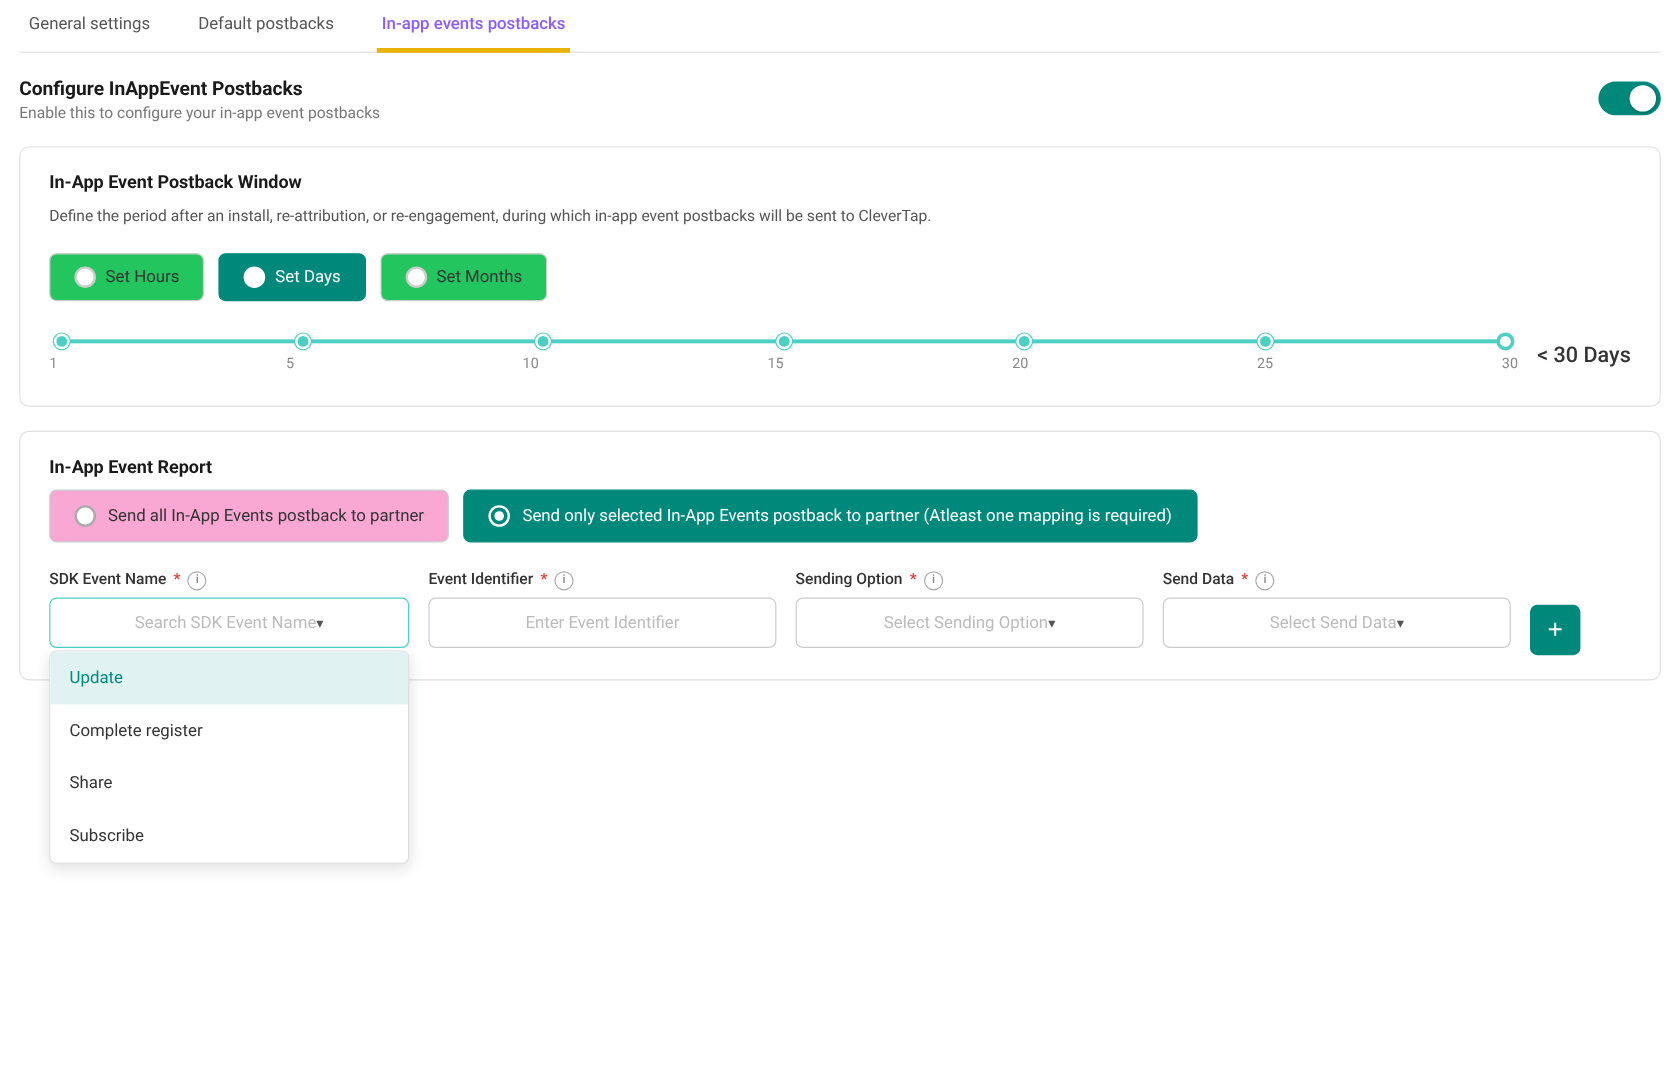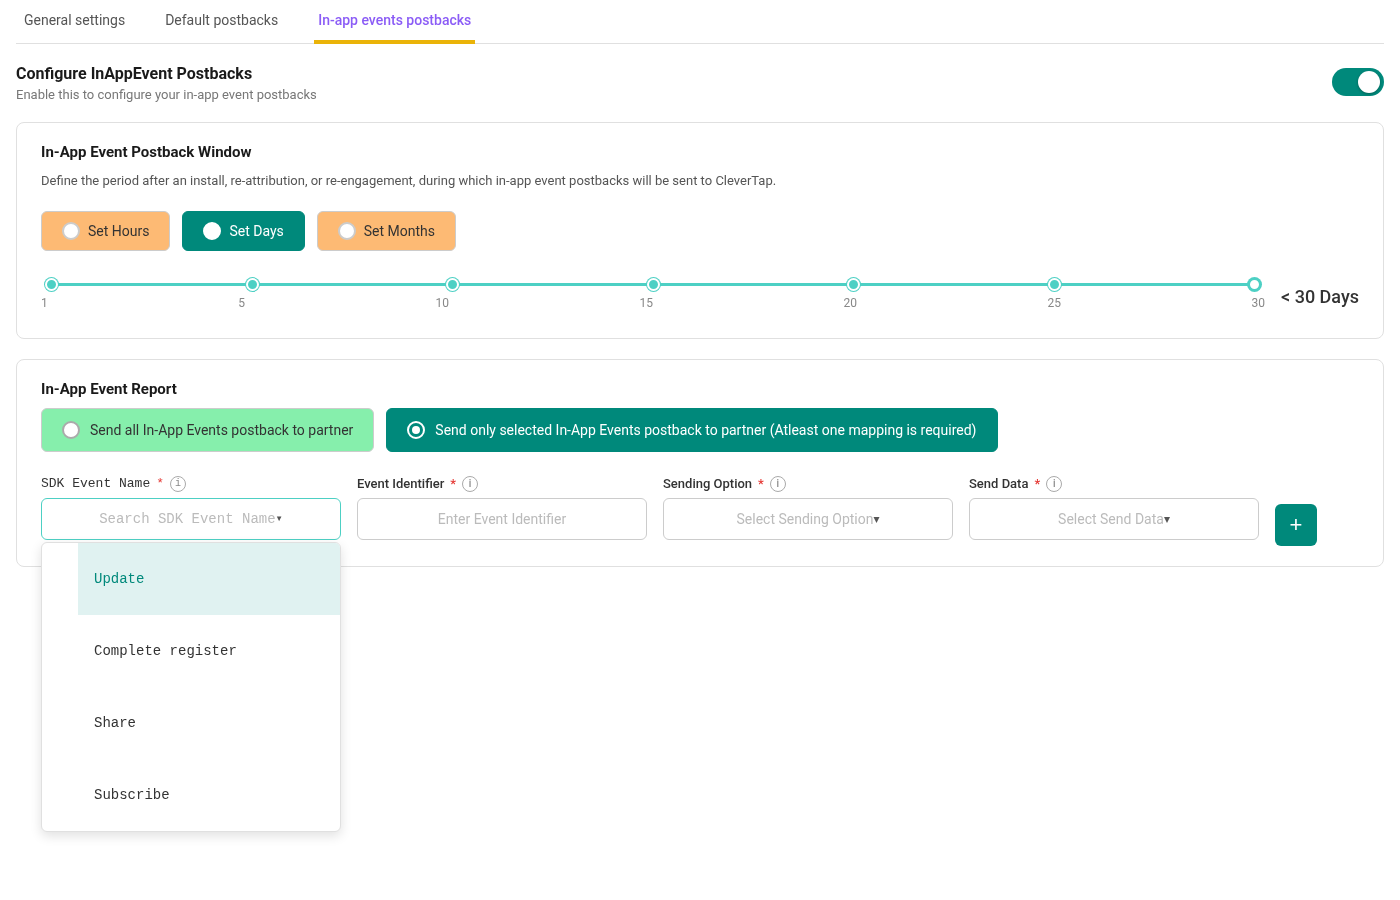--- a/index.html
+++ b/index.html
@@ -115,21 +115,21 @@
     .radio-btn {
       display: flex;
       align-items: center;
       gap: 8px;
       padding: 10px 20px;
       border: 1px solid #ccc;
       border-radius: 6px;
       cursor: pointer;
       font-size: 14px;
       color: #333;
-      background: #fdba74;
+      background: #22c55e;
     }
     .radio-btn.selected {
       background: #00897B;
       border-color: #00897B;
       color: #fff;
     }
     .radio-circle {
       width: 18px;
       height: 18px;
       border-radius: 50%;
@@ -213,21 +213,21 @@
     .report-radio-btn {
       display: flex;
       align-items: center;
       gap: 10px;
       padding: 12px 20px;
       border: 1px solid #ccc;
       border-radius: 6px;
       cursor: pointer;
       font-size: 14px;
       color: #333;
-      background: #86efac;
+      background: #f9a8d4;
     }
     .report-radio-btn.selected {
       background: #00897B;
       border-color: #00897B;
       color: #fff;
     }
     .report-radio-circle {
       width: 18px;
       height: 18px;
       border-radius: 50%;
@@ -320,25 +320,24 @@
       left: 0;
       width: 100%;
       background: #fff;
       border: 1px solid #e0e0e0;
       border-radius: 6px;
       box-shadow: 0 4px 12px rgba(0,0,0,0.12);
       z-index: 100;
       overflow: hidden;
     }
     .dropdown-item {
-      padding: 28px 16px;
+      padding: 14px 16px;
       font-size: 14px;
       color: #333;
       cursor: pointer;
-      margin-left: 36px;
     }
     .dropdown-item.highlighted {
       background: #e0f2f1;
       color: #00897B;
     }
 
     
     .add-btn {
       width: 42px;
       height: 42px;
@@ -449,21 +448,21 @@
       <div class="report-radio-btn selected">
         <div class="report-radio-circle">
           <div class="report-radio-circle-inner"></div>
         </div>
         <span>Send only selected In-App Events postback to partner (Atleast one mapping is required)</span>
       </div>
     </div>
 
     <div class="fields-row">
 
-      <div class="field-group dropdown-wrapper" style="width:300px;font-family:Liberation Mono, monospace;">
+      <div class="field-group dropdown-wrapper" style="width:300px;">
         <div class="field-label">
           <span>SDK Event Name</span>
           <span class="required-star">*</span>
           <span class="info-icon">i</span>
         </div>
         <div class="field-input" style="border-color: #4DD0C4;">
           <span style="color:#bbb; font-size:14px;">Search SDK Event Name</span>
           <span class="chevron-icon">▾</span>
         </div>
 

